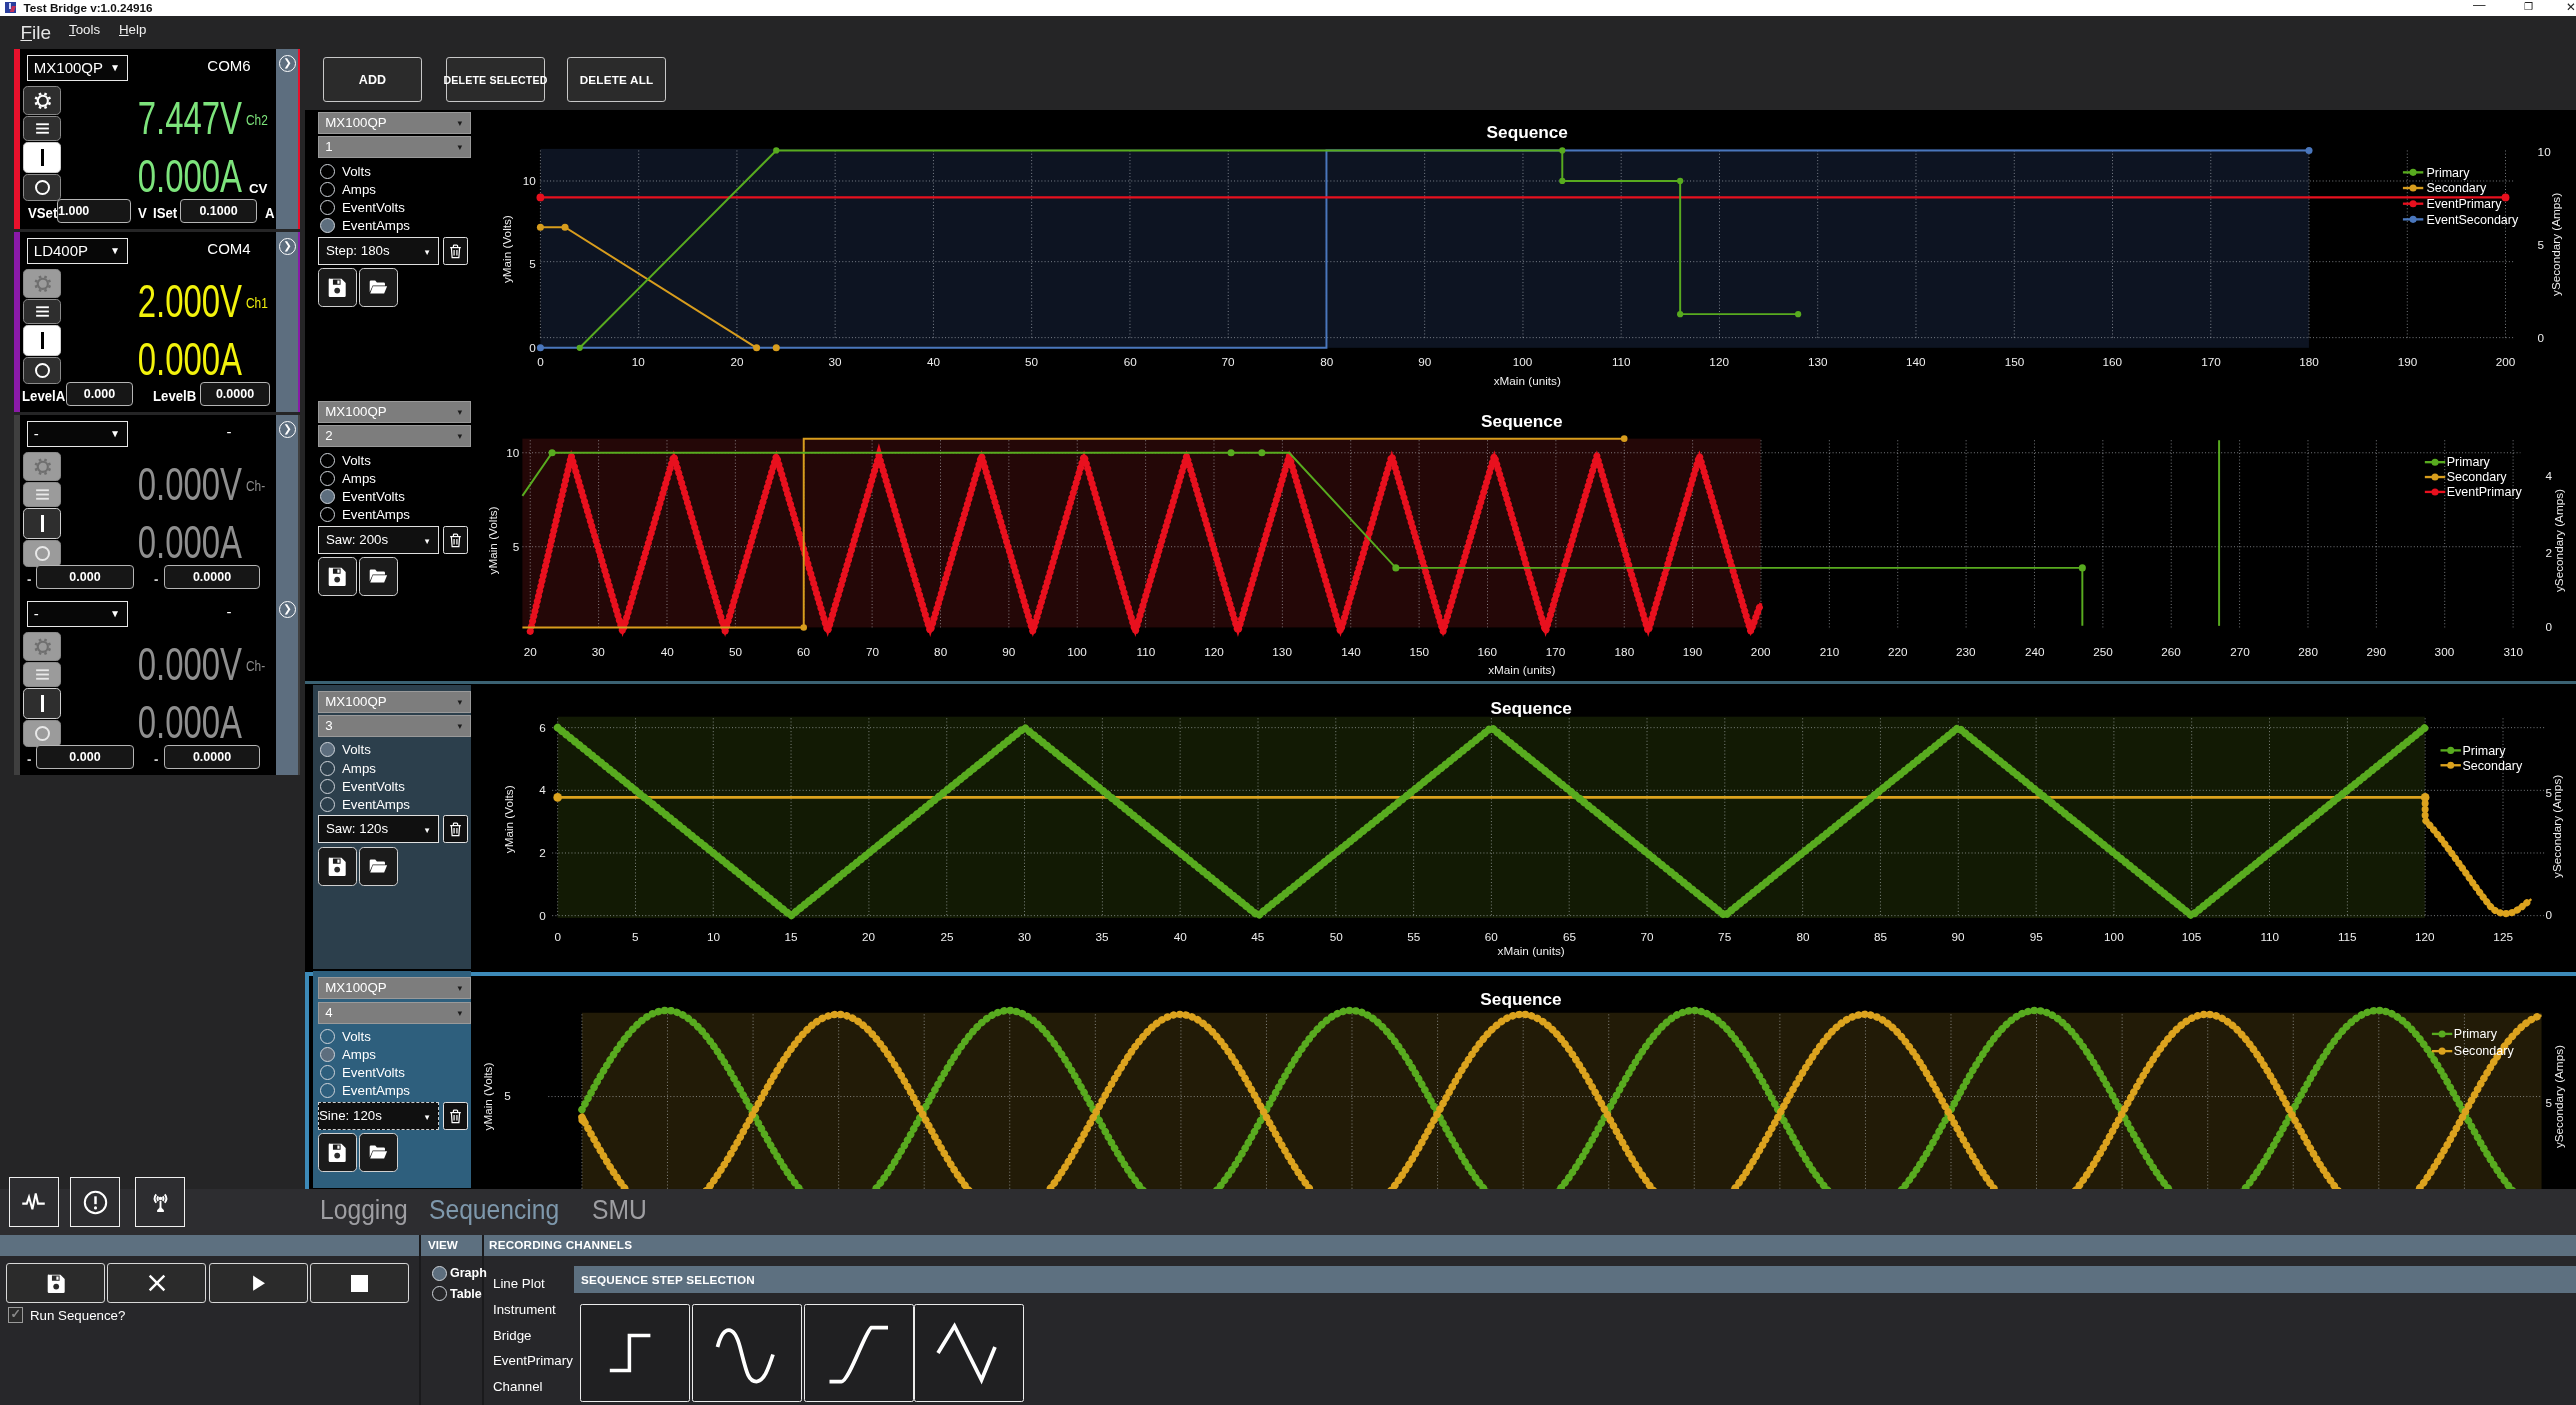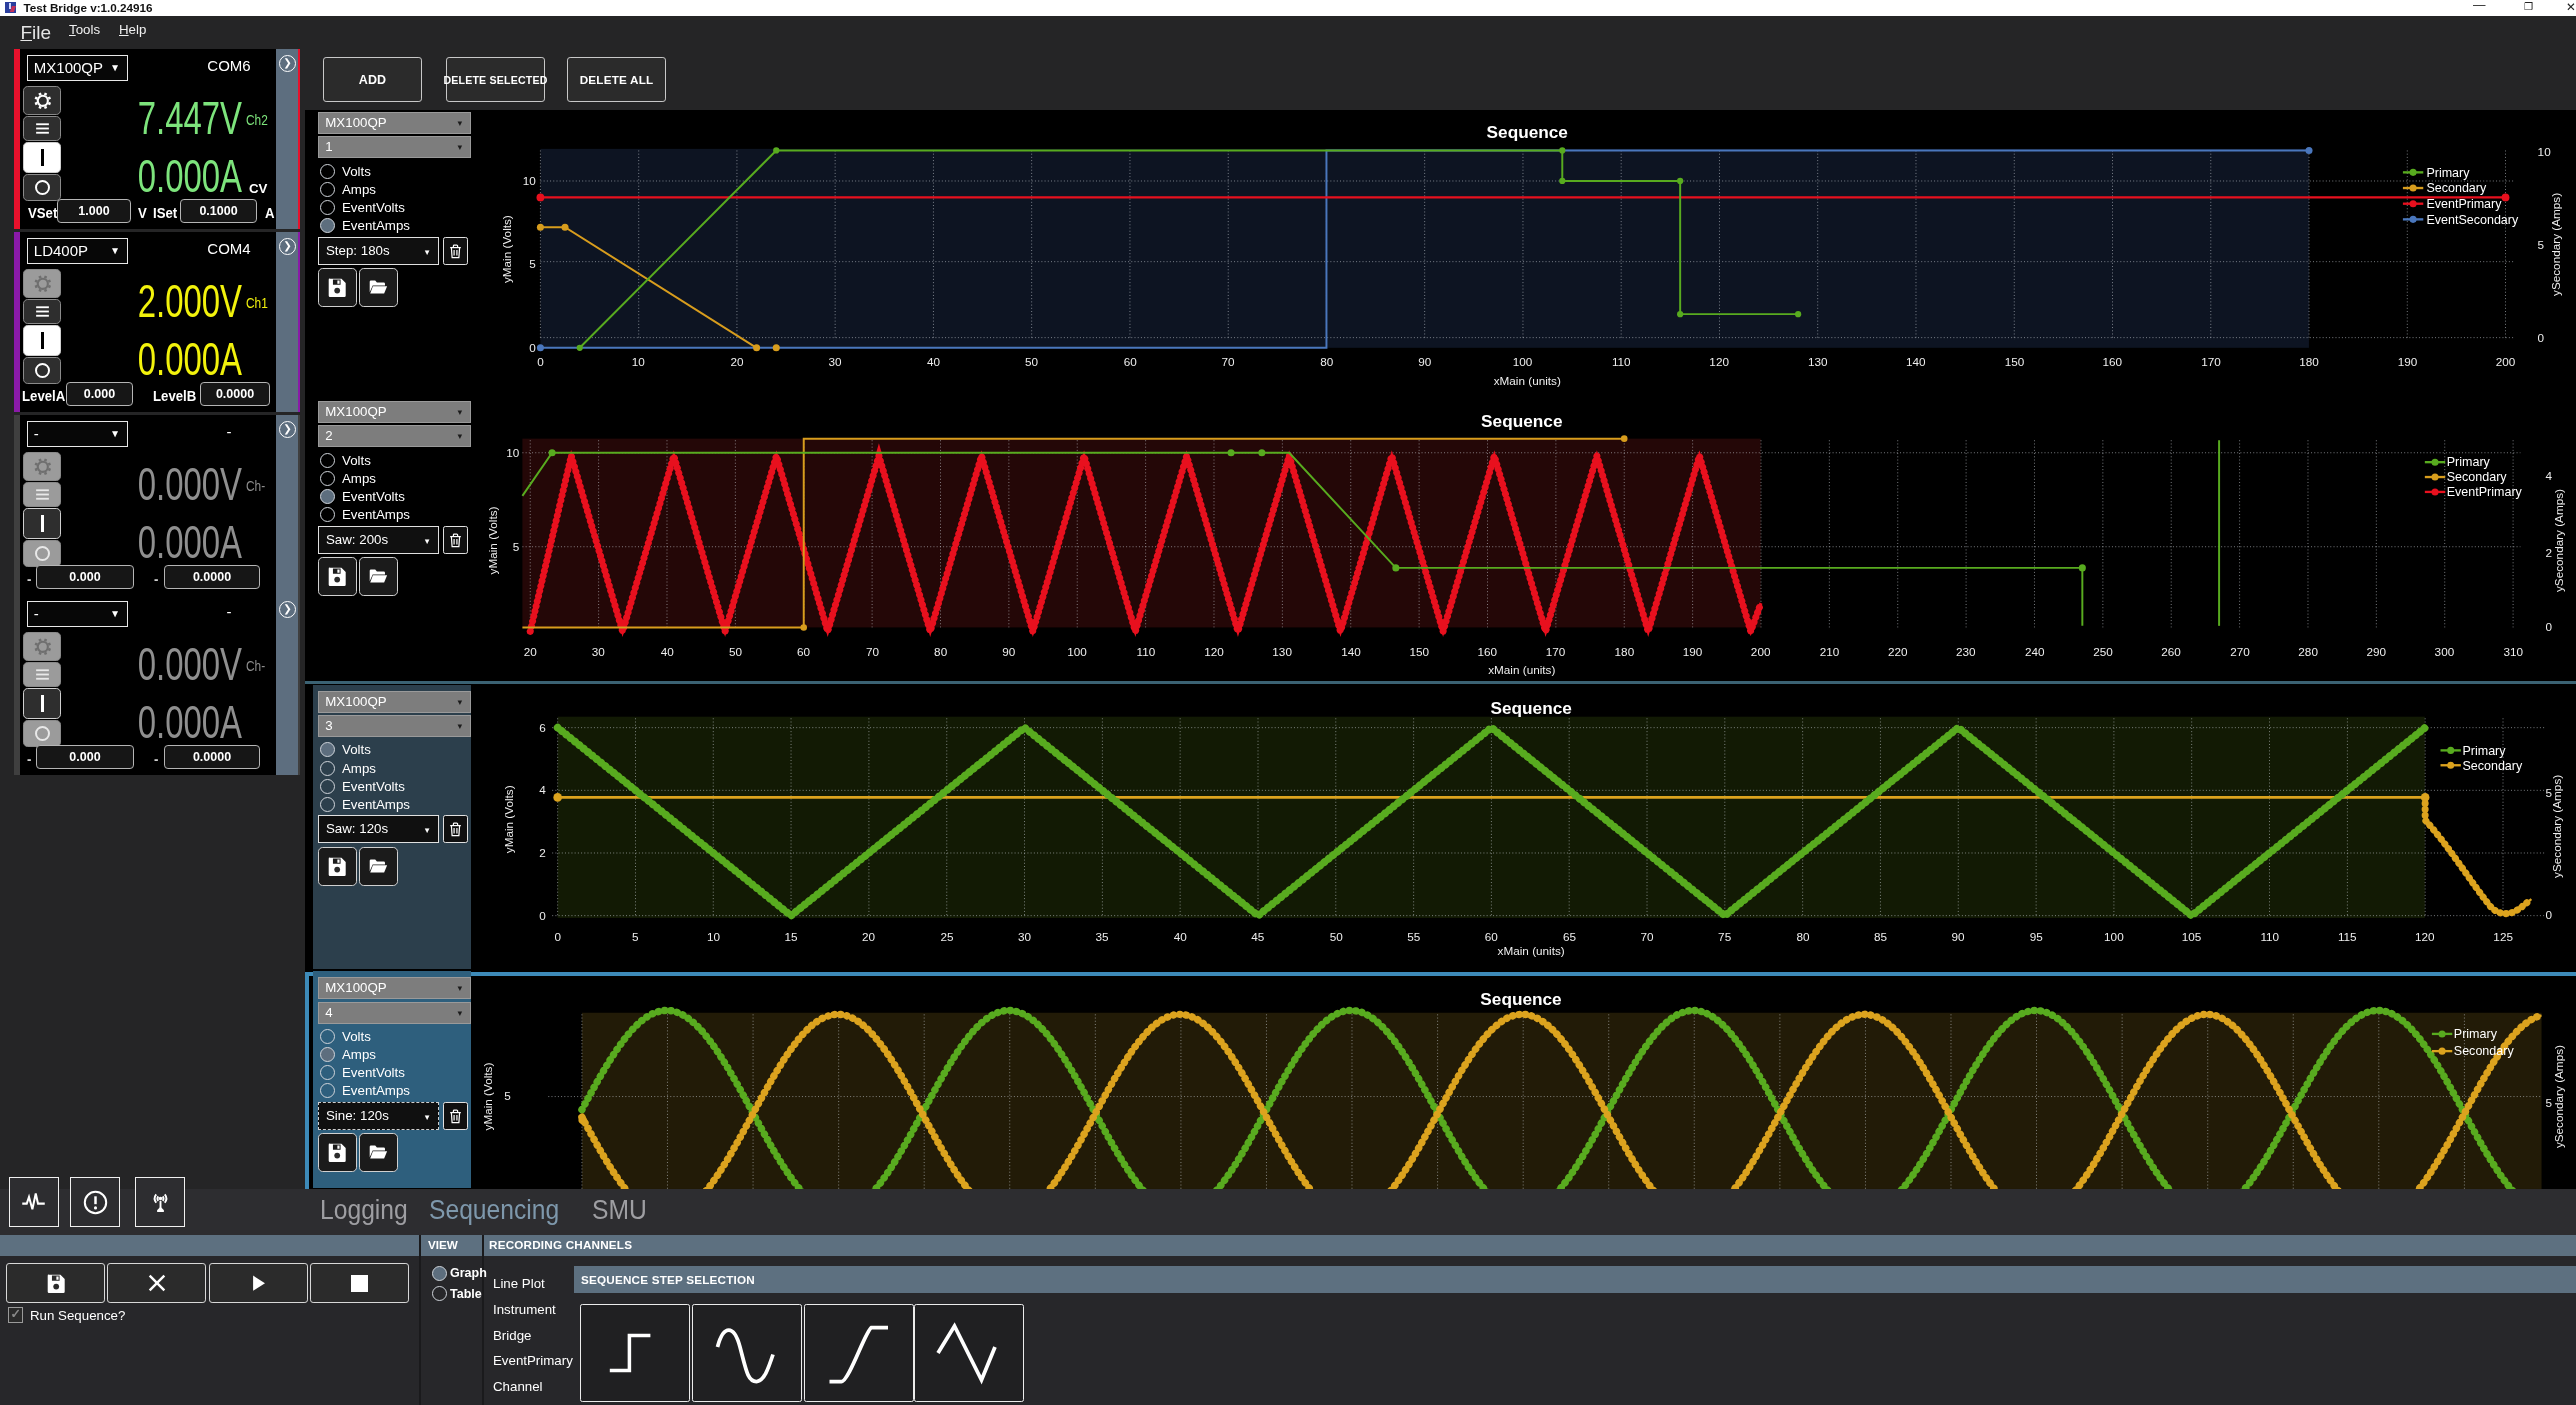--- a/index.html
+++ b/index.html
@@ -52,21 +52,21 @@
       <div style="width:2.3px;height:17px;background:#000000"></div>
     </div>
     <div style="position:absolute;left:9.4px;top:125px;width:38px;height:27.4px;background:#2e2e2e;border:0.8px solid #8a8a8a;border-radius:4.7px;box-sizing:border-box;display:flex;align-items:center;justify-content:center">
       <div style="width:15px;height:15px;border:2px solid #ffffff;border-radius:50%;box-sizing:border-box"></div>
     </div>
     <div style="position:absolute;right:58px;top:50px;width:313px;text-align:right;color:#7de47c;font-size:47px;line-height:38px;transform:scaleX(0.70);transform-origin:right center">7.447V</div>
     <div style="position:absolute;left:232px;top:63px;color:#7de47c;font-size:14px;transform:scaleX(0.85);transform-origin:left">Ch2</div>
     <div style="position:absolute;right:58px;top:108px;width:313px;text-align:right;color:#7de47c;font-size:47px;line-height:38px;transform:scaleX(0.70);transform-origin:right center">0.000A</div>
     <div style="position:absolute;left:235px;top:132px;color:#fff;font-size:13.3px;font-weight:bold">CV</div>
     <div style="position:absolute;left:14px;top:155px;width:31px;color:#ffffff;font-size:15px;font-weight:600;transform:scaleX(0.88);transform-origin:left;white-space:nowrap">VSet</div>
-    <div style="position:absolute;left:43px;top:150px;width:74px;height:24px;background:#161616;border:1.2px solid #b5b5b5;border-radius:3.9px;box-sizing:border-box;color:#fff;font-size:12.5px;font-weight:bold;text-align:center;line-height:22px">1.000</div>
+    <div style="position:absolute;left:43px;top:150px;width:74px;height:24px;background:#161616;border:1.2px solid #b5b5b5;border-radius:3.9px;box-sizing:border-box;color:#fff;font-size:12.5px;font-weight:bold;text-align:left;line-height:22px">1.000</div>
     <div style="position:absolute;left:124px;top:155px;width:12.5px;color:#ffffff;font-size:15px;font-weight:600;transform:scaleX(0.88);transform-origin:left;white-space:nowrap">V</div>
     <div style="position:absolute;left:139px;top:155px;width:30px;color:#ffffff;font-size:15px;font-weight:600;transform:scaleX(0.88);transform-origin:left;white-space:nowrap">ISet</div>
     <div style="position:absolute;left:166px;top:150px;width:77px;height:24px;background:#161616;border:1.2px solid #b5b5b5;border-radius:3.9px;box-sizing:border-box;color:#fff;font-size:12.5px;font-weight:bold;text-align:center;line-height:22px">0.1000</div>
     <div style="position:absolute;left:251px;top:155px;width:12.5px;color:#ffffff;font-size:15px;font-weight:600;transform:scaleX(0.88);transform-origin:left;white-space:nowrap">A</div>
   </div>
 <div style="position:absolute;left:14px;top:232px;width:286px;height:180px;background:#000">
     <div style="position:absolute;left:0;top:0;width:5.5px;height:100%;background:#8a1aa8"></div>
     <div style="position:absolute;left:262px;top:0;width:22px;height:100%;background:#5d6e7f"></div>
     <div style="position:absolute;left:284px;top:0;width:2.3px;height:100%;background:#8a1aa8"></div>
     <div style="position:absolute;left:265px;top:6.3px;width:17px;height:17px;border:1.6px solid #fff;border-radius:50%;box-sizing:border-box;color:#fff;font-size:10.2px;line-height:13.3px;text-align:center">❯</div>
@@ -304,21 +304,21 @@
 <div style="position:absolute;left:318px;top:977px;width:153px;height:22px;background:#7d7d7d;border:0.8px solid #9a9a9a;box-sizing:border-box;color:#fff;font-size:13.3px;line-height:20.4px;padding-left:6.3px">MX100QP<span style="position:absolute;right:6.3px;top:0.8px;font-size:7.8px;color:#1c1c1c">▼</span></div>
 <div style="position:absolute;left:318px;top:1002px;width:153px;height:22px;background:#7d7d7d;border:0.8px solid #9a9a9a;box-sizing:border-box;color:#fff;font-size:13.3px;line-height:20.4px;padding-left:6.3px">4<span style="position:absolute;right:6.3px;top:0.8px;font-size:7.8px;color:#1c1c1c">▼</span></div>
 <div style="position:absolute;left:320px;top:1029px;width:15px;height:15px;border-radius:50%;border:1.6px solid #cfd4da;box-sizing:border-box"></div>
 <div style="position:absolute;left:342px;top:1029px;color:#fff;font-size:13.3px">Volts</div>
 <div style="position:absolute;left:320px;top:1047px;width:15px;height:15px;border-radius:50%;border:1.6px solid #cfd4da;background:#5d6e7e;box-sizing:border-box"></div>
 <div style="position:absolute;left:342px;top:1047px;color:#fff;font-size:13.3px">Amps</div>
 <div style="position:absolute;left:320px;top:1065px;width:15px;height:15px;border-radius:50%;border:1.6px solid #cfd4da;box-sizing:border-box"></div>
 <div style="position:absolute;left:342px;top:1065px;color:#fff;font-size:13.3px">EventVolts</div>
 <div style="position:absolute;left:320px;top:1083px;width:15px;height:15px;border-radius:50%;border:1.6px solid #cfd4da;box-sizing:border-box"></div>
 <div style="position:absolute;left:342px;top:1083px;color:#fff;font-size:13.3px">EventAmps</div>
-<div style="position:absolute;left:318px;top:1102px;width:121px;height:28px;border:1.2px dashed #cfcfcf;background:#101010;box-sizing:border-box;color:#fff;font-size:13.3px;line-height:26px;padding-left:7px">Sine: 120s<span style="position:absolute;right:7px;top:1.6px;font-size:7.8px">▼</span></div>
+<div style="position:absolute;left:318px;top:1102px;width:121px;height:28px;border:1.2px dashed #cfcfcf;background:#101010;box-sizing:border-box;color:#fff;font-size:13.3px;line-height:26px;">Sine: 120s<span style="position:absolute;right:7px;top:1.6px;font-size:7.8px">▼</span></div>
 <div style="position:absolute;left:443px;top:1102px;width:25px;height:28px;border:1.2px solid #e0e0e0;background:#101010;box-sizing:border-box;border-radius:2.3px;display:flex;align-items:center;justify-content:center">
     <svg width="17" height="17" viewBox="0 0 24 24">
       <g fill="none" stroke="#ffffff" stroke-width="1.7">
         <path d="M4.5 6.5h15"></path>
         <path d="M9 6V4.2A1.2 1.2 0 0 1 10.2 3h3.6A1.2 1.2 0 0 1 15 4.2V6"></path>
         <path d="M6.2 6.5l1 14.2h9.6l1-14.2"></path>
         <line x1="10" y1="10" x2="10" y2="17.5"></line>
         <line x1="14" y1="10" x2="14" y2="17.5"></line>
       </g>
     </svg>

